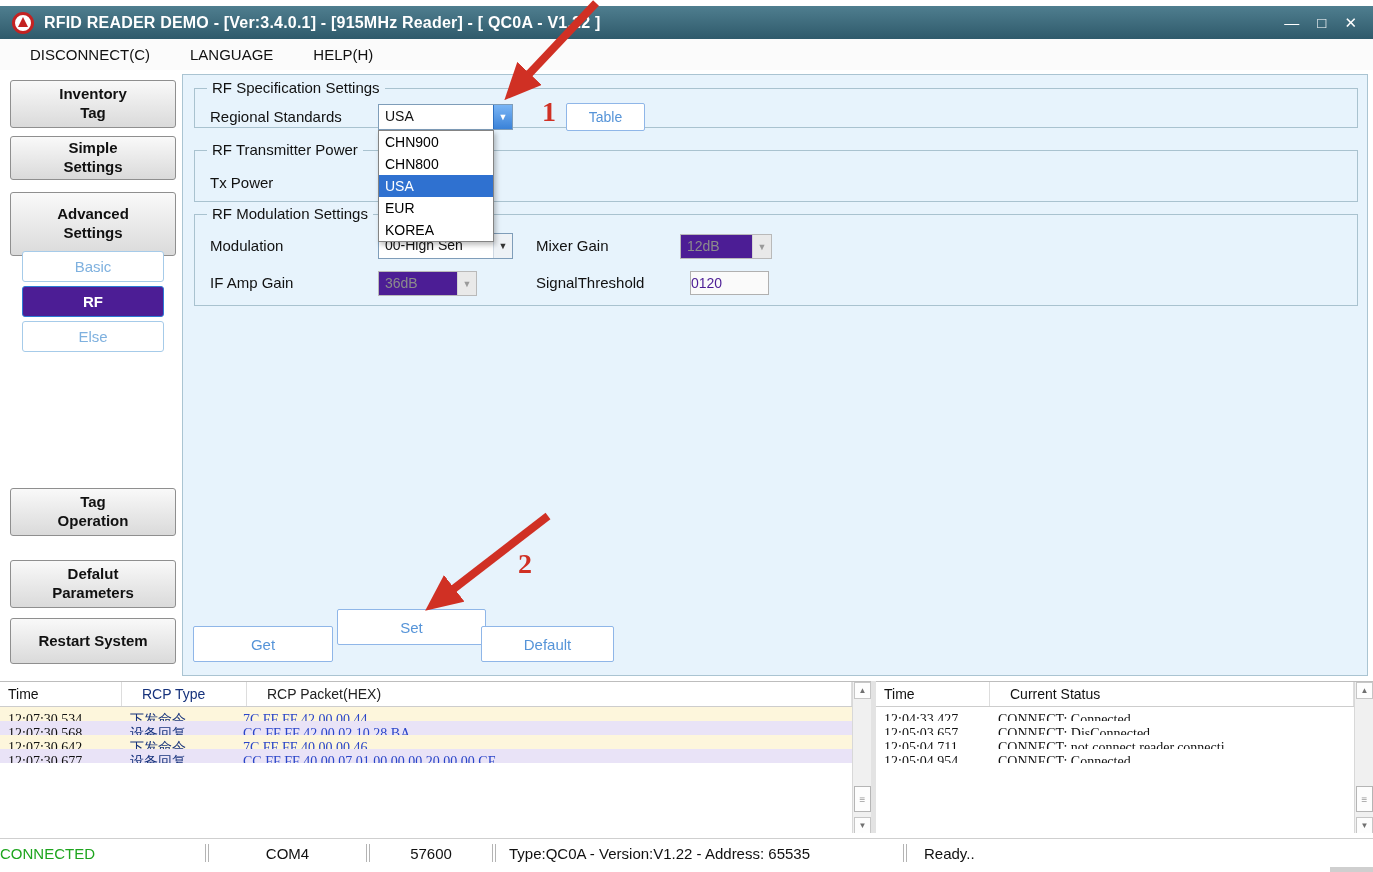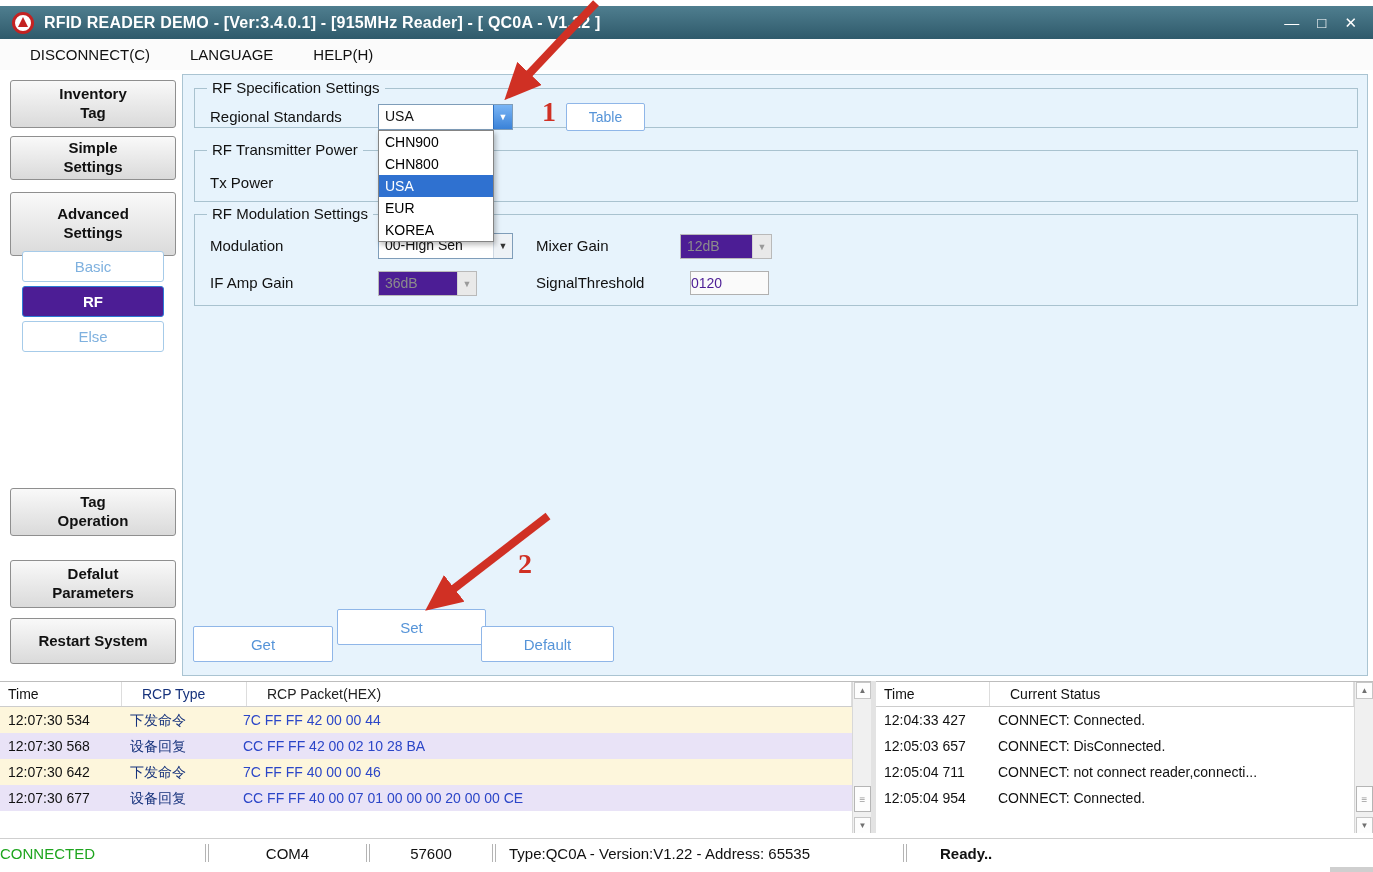--- a/index.html
+++ b/index.html
@@ -69,21 +69,21 @@
   .annot-num { position:absolute; color:#d03024; font-family:"Liberation Serif", serif; font-size:28px; font-weight:bold; z-index:71; }
   .n1 { left:542px; top:96px; } .n2 { left:518px; top:548px; }
 
   
   .log-panel { background:#fff; border-top:1px solid #bdbdbd; z-index:2; overflow:hidden; }
   .log-left  { left:0;    top:681px; width:871px; height:152px; }
   .log-right { left:876px; top:681px; width:497px; height:152px; }
   .log-gap { left:871px; top:681px; width:5px; height:152px; background:#e3e3e3; z-index:2; }
   .lh { display:flex; height:25px; border-bottom:1px solid #cdcdcd; background:#fff; font-size:14px; color:#222; margin-right:19px;gap:12px; }
   .lh > div { border-right:1px solid #ddd; padding:0 8px; line-height:24px; white-space:nowrap; overflow:hidden; }
-  .lrow { display:flex; height:26px; font-size:14px; margin-right:19px; }
+  .lrow { display:flex; height:14px; font-size:14px; margin-right:19px;font-family:Liberation Serif, serif; }
   .lrow > div { padding:0 8px; line-height:26px; white-space:nowrap; overflow:hidden; }
   .row-cmd { background:#fdf6dc; }
   .row-resp { background:#e9e3f7; }
   .c-time { width:122px; flex:0 0 auto; color:#111; }
   .c-type { width:113px; flex:0 0 auto; color:#16327c; }
   .c-pkt  { flex:1; color:#2b46c8; }
   .c-time2 { width:114px; flex:0 0 auto; color:#111; }
   .c-status { flex:1; color:#111; }
 
   .vscroll { position:absolute; right:0; top:0; width:19px; height:152px; background:#f0f0f0; border-left:1px solid #d8d8d8; }
@@ -94,21 +94,21 @@
     color:#9a9a9a; font-size:10px; display:flex; align-items:center; justify-content:center; }
 
   
   .statusbar { left:0; top:838px; width:1373px; height:29px; background:#fff; border-top:1px solid #cfcfcf;
     display:flex; align-items:center; font-size:15px; color:#111; z-index:3; }
   .seg { white-space:nowrap; overflow:hidden; }
   .seg-conn { width:204px; text-align:left; color:#1ea51e; }
   .seg-port { width:155px; text-align:center; }
   .seg-baud { width:120px; text-align:center; }
   .seg-dev  { width:405px; padding-left:12px; }
-  .seg-ready{ flex:1; padding-left:32px;font-weight:bold; }
+  .seg-ready{ flex:1; padding-left:16px; }
   .sep { width:4px; height:18px; border-left:1px solid #b4b4b4; border-right:1px solid #b4b4b4; margin:0 1px; flex:0 0 auto; }
 
   .corner-frag { left:1330px; top:858px; width:43px; height:14px; background:#cfcfcf; z-index:1; }
 </style>
 </head>
 <body>
 
 <div class="screen">
 
   <div class="abs titlebar">

